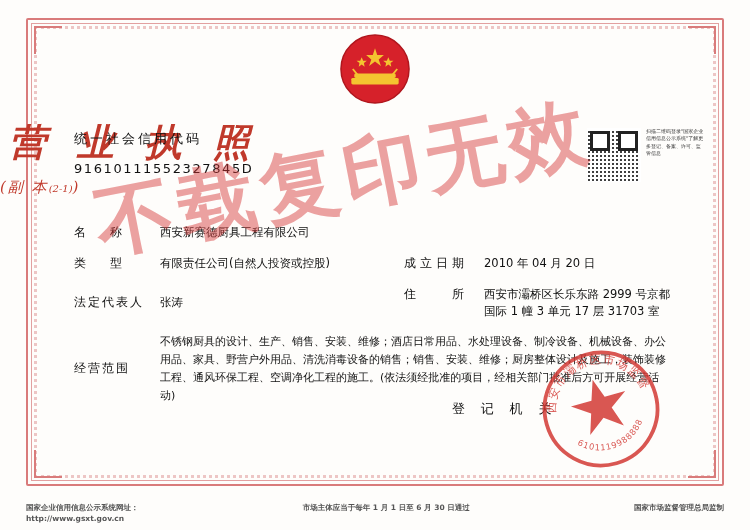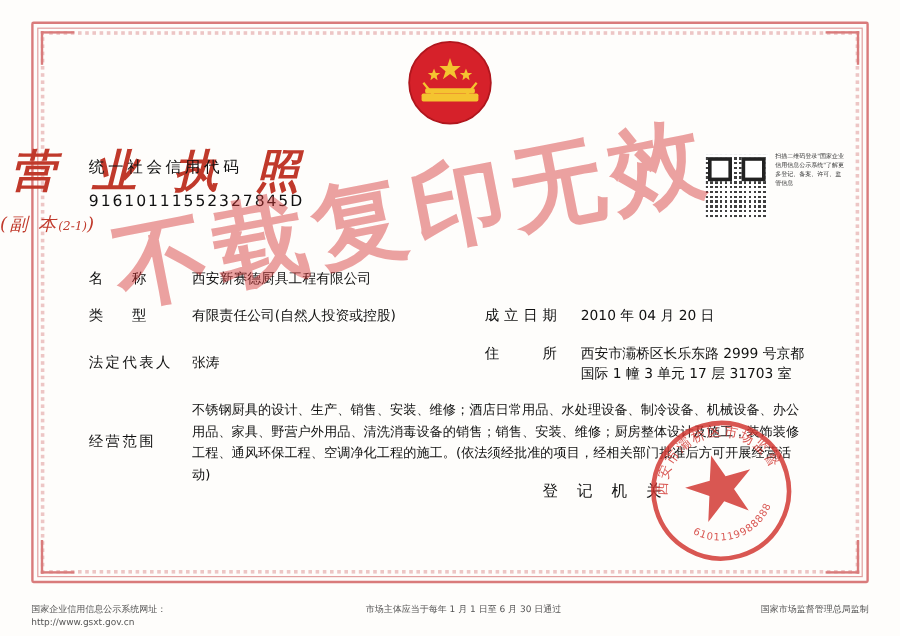--- a/index.html
+++ b/index.html
@@ -262,20 +262,21 @@
     position: absolute;
     left: 26px;
     right: 26px;
     bottom: 6px;
     display: flex;
     justify-content: space-between;
     font-family: "DejaVu Sans", sans-serif;
     font-size: 7.5px;
     color: #555;
     line-height: 1.5;
+    font-weight: bold;
   }
   .footer .mid { text-align: right; }
   .footer .right { text-align: right; }
 </style>
 </head>
 <body>
 
 <div id="license">
 
   <div class="frame-outer"></div>

